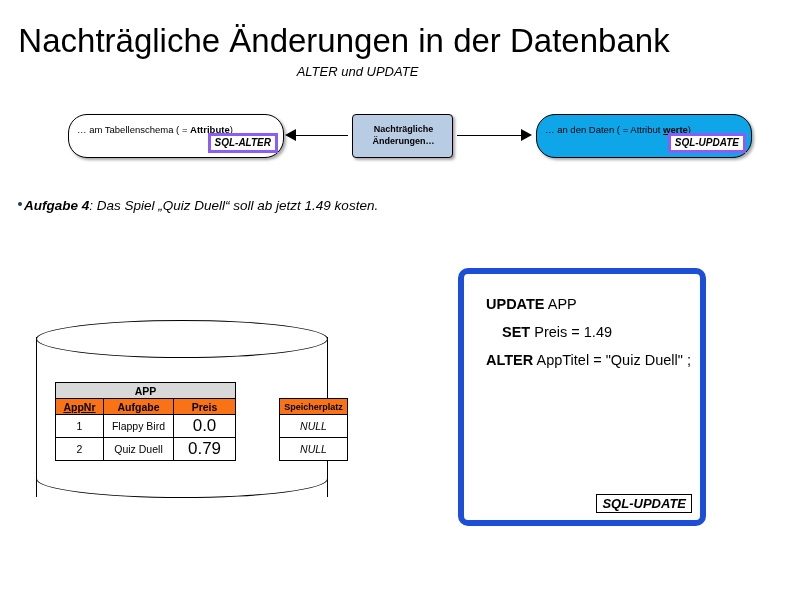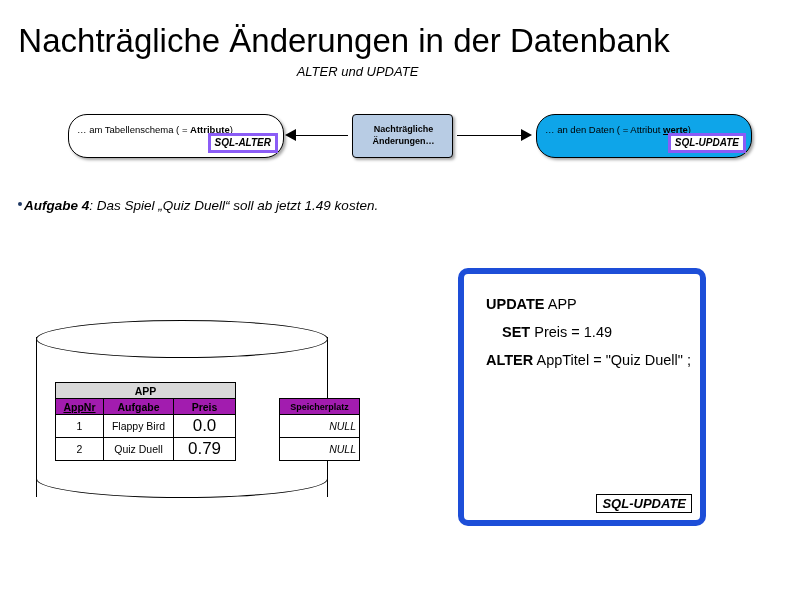--- a/index.html
+++ b/index.html
@@ -188,37 +188,36 @@
     background: #ffffff;
     height: 16px;
     box-sizing: border-box;
   }
   #apptable .hdr-title {
     background: #d9d9d9;
     font-weight: bold;
     font-size: 10.5px;
   }
   #apptable .hdr {
-    background: #a21caf;
+    background: #f97316;
     font-weight: bold;
   }
   #apptable .hdr.u { text-decoration: underline; }
   #apptable .gap {
     border: none;
     background: transparent;
     width: 44px;
   }
   #apptable .null {
     font-style: italic;
-    text-align: right;
   }
   #apptable .c-nr { width: 48px; }
   #apptable .c-titel { width: 70px; }
   #apptable .c-preis { width: 62px; }
-  #apptable .c-speicher { width: 80px; font-size: 9px; }
+  #apptable .c-speicher { width: 68px; font-size: 9px; }
   #apptable .val-preis { font-size: 17px; }
 
   
   #sqlbox {
     position: absolute;
     left: 458px; top: 268px;
     width: 248px; height: 258px;
     box-sizing: border-box;
     border: 6px solid #1d4ed8;
     border-radius: 10px;

